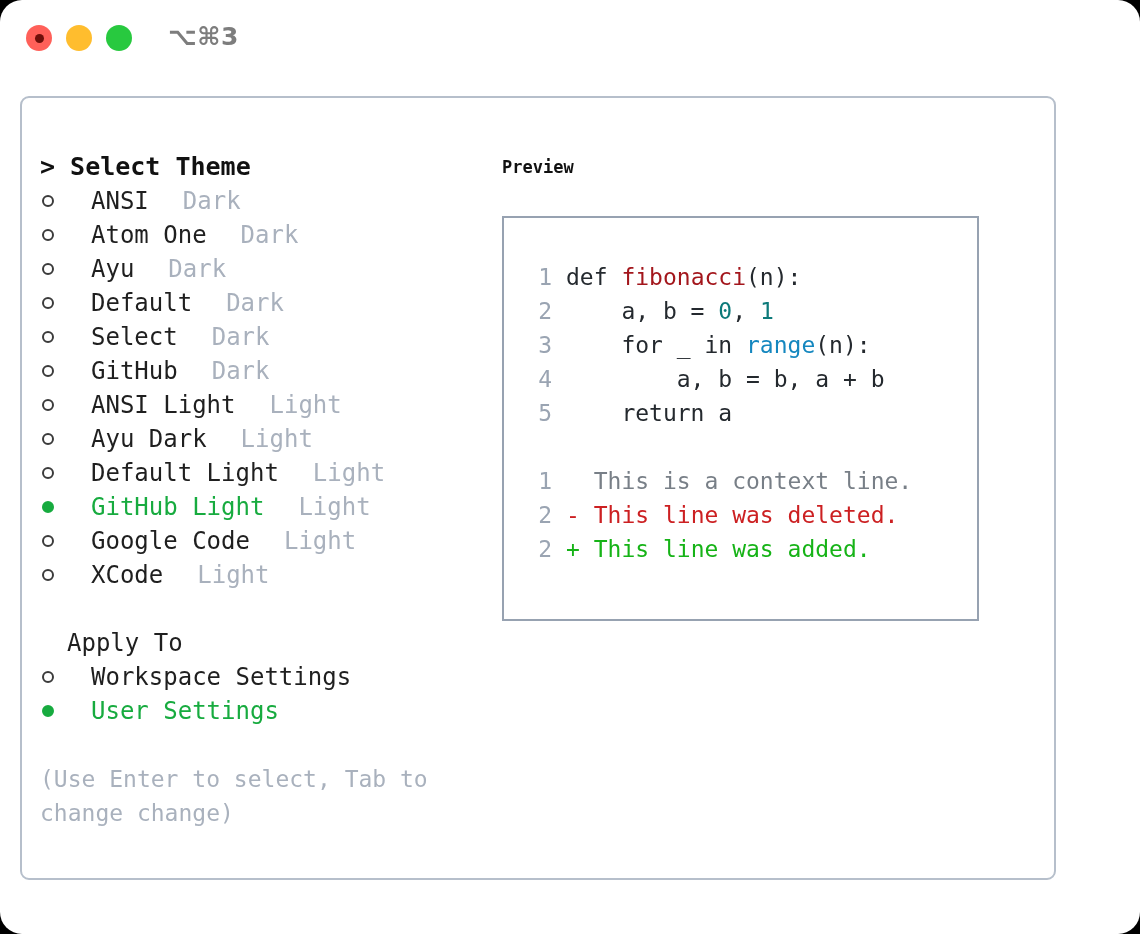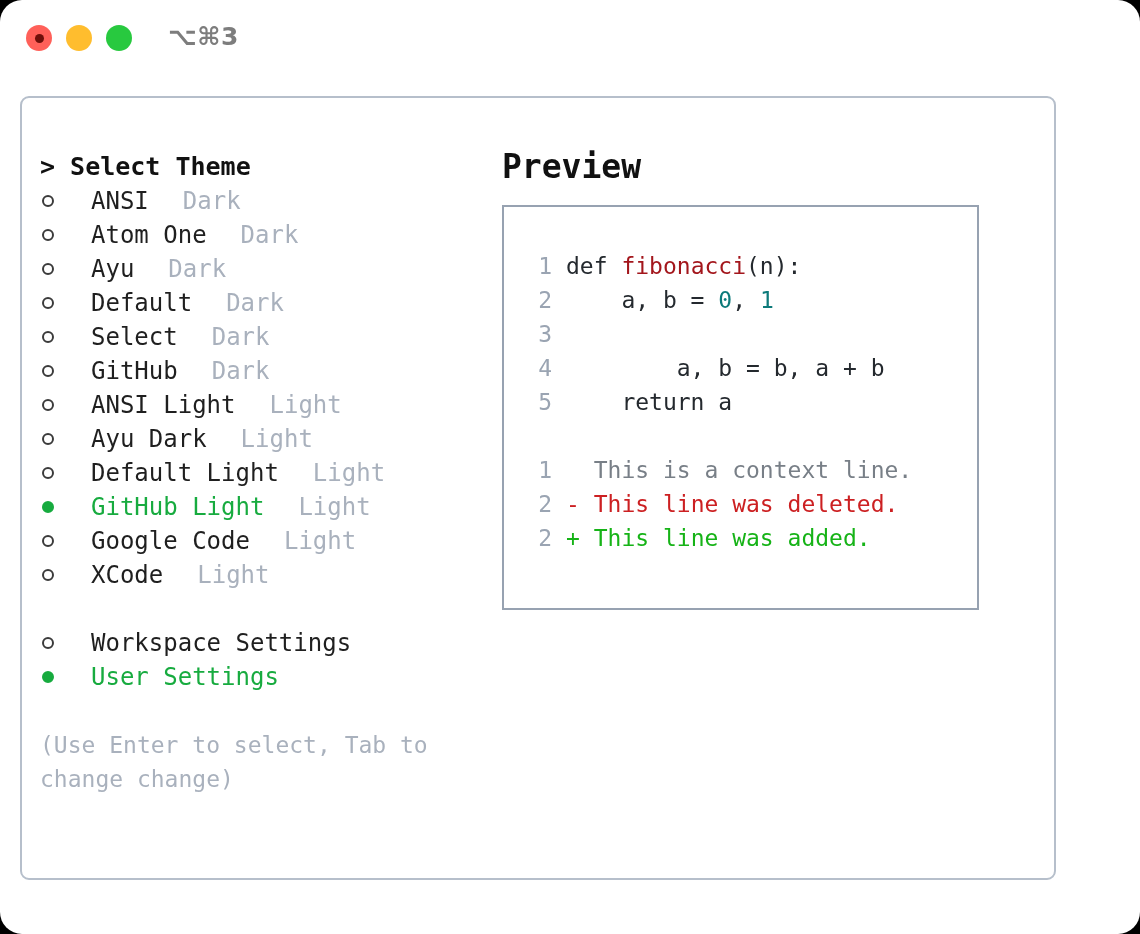--- a/index.html
+++ b/index.html
@@ -160,25 +160,25 @@
   }
 
   
   .right-col {
     position: absolute;
     left: 480px;
     top: 52px;
     width: 490px;
   }
   .preview-title {
-    font-size: 33px;
+    font-size: 17px;
     font-weight: 700;
     color: #111111;
     line-height: 34px;
-    margin-bottom: 21px;
+    margin-bottom: 32px;
     white-space: pre;
   }
   .preview-box {
     width: 477px;
     height: 405px;
     border: 2px solid #97a2b1;
     box-sizing: border-box;
     background: #ffffff;
     padding: 42px 0 0 18px;
   }
@@ -238,36 +238,37 @@
           <div class="opt-row"><span class="bullet"></span><span class="opt-label">ANSI Light</span><span class="opt-mode">Light</span></div>
           <div class="opt-row"><span class="bullet"></span><span class="opt-label">Ayu Dark</span><span class="opt-mode">Light</span></div>
           <div class="opt-row"><span class="bullet"></span><span class="opt-label">Default Light</span><span class="opt-mode">Light</span></div>
           <div class="opt-row selected"><span class="bullet filled"></span><span class="opt-label">GitHub Light</span><span class="opt-mode">Light</span></div>
           <div class="opt-row"><span class="bullet"></span><span class="opt-label">Google Code</span><span class="opt-mode">Light</span></div>
           <div class="opt-row"><span class="bullet"></span><span class="opt-label">XCode</span><span class="opt-mode">Light</span></div>
         </div>
 
       <div class="spacer-sm"></div>
 
+      <div class="apply-title">Apply To</div>
 
       <div id="apply-list">
           <div class="opt-row"><span class="bullet"></span><span class="opt-label">Workspace Settings</span></div>
           <div class="opt-row selected"><span class="bullet filled"></span><span class="opt-label">User Settings</span></div>
         </div>
 
       <div class="hint">(Use Enter to select, Tab to change change)</div>
     </div>
 
     <div class="right-col">
       <div class="preview-title">Preview</div>
       <div class="preview-box">
         <div id="code-block">
             <div class="code-line"><span class="lineno">1</span><span class="code-text"><span class="tok-kw">def </span><span class="tok-fn">fibonacci</span><span class="tok-punct">(n):</span></span></div>
             <div class="code-line"><span class="lineno">2</span><span class="code-text"><span class="code-text">    a, b = </span><span class="tok-num">0</span><span class="tok-punct">, </span><span class="tok-num">1</span></span></div>
-            <div class="code-line"><span class="lineno">3</span></div>
+            <div class="code-line"><span class="lineno">3</span><span class="code-text"><span class="code-text">    for _ in </span><span class="tok-call">range</span><span class="tok-punct">(n):</span></span></div>
             <div class="code-line"><span class="lineno">4</span><span class="code-text"><span class="code-text">        a, b = b, a + b</span></span></div>
             <div class="code-line"><span class="lineno">5</span><span class="code-text"><span class="code-text">    return a</span></span></div>
           </div>
         <div class="diff-gap"></div>
         <div id="diff-block">
             <div class="code-line"><span class="lineno">1</span><span class="diff-ctx">  </span><span class="diff-ctx">This is a context line.</span></div>
             <div class="code-line"><span class="lineno">2</span><span class="diff-del">- </span><span class="diff-del">This line was deleted.</span></div>
             <div class="code-line"><span class="lineno">2</span><span class="diff-add">+ </span><span class="diff-add">This line was added.</span></div>
           </div>
       </div>

